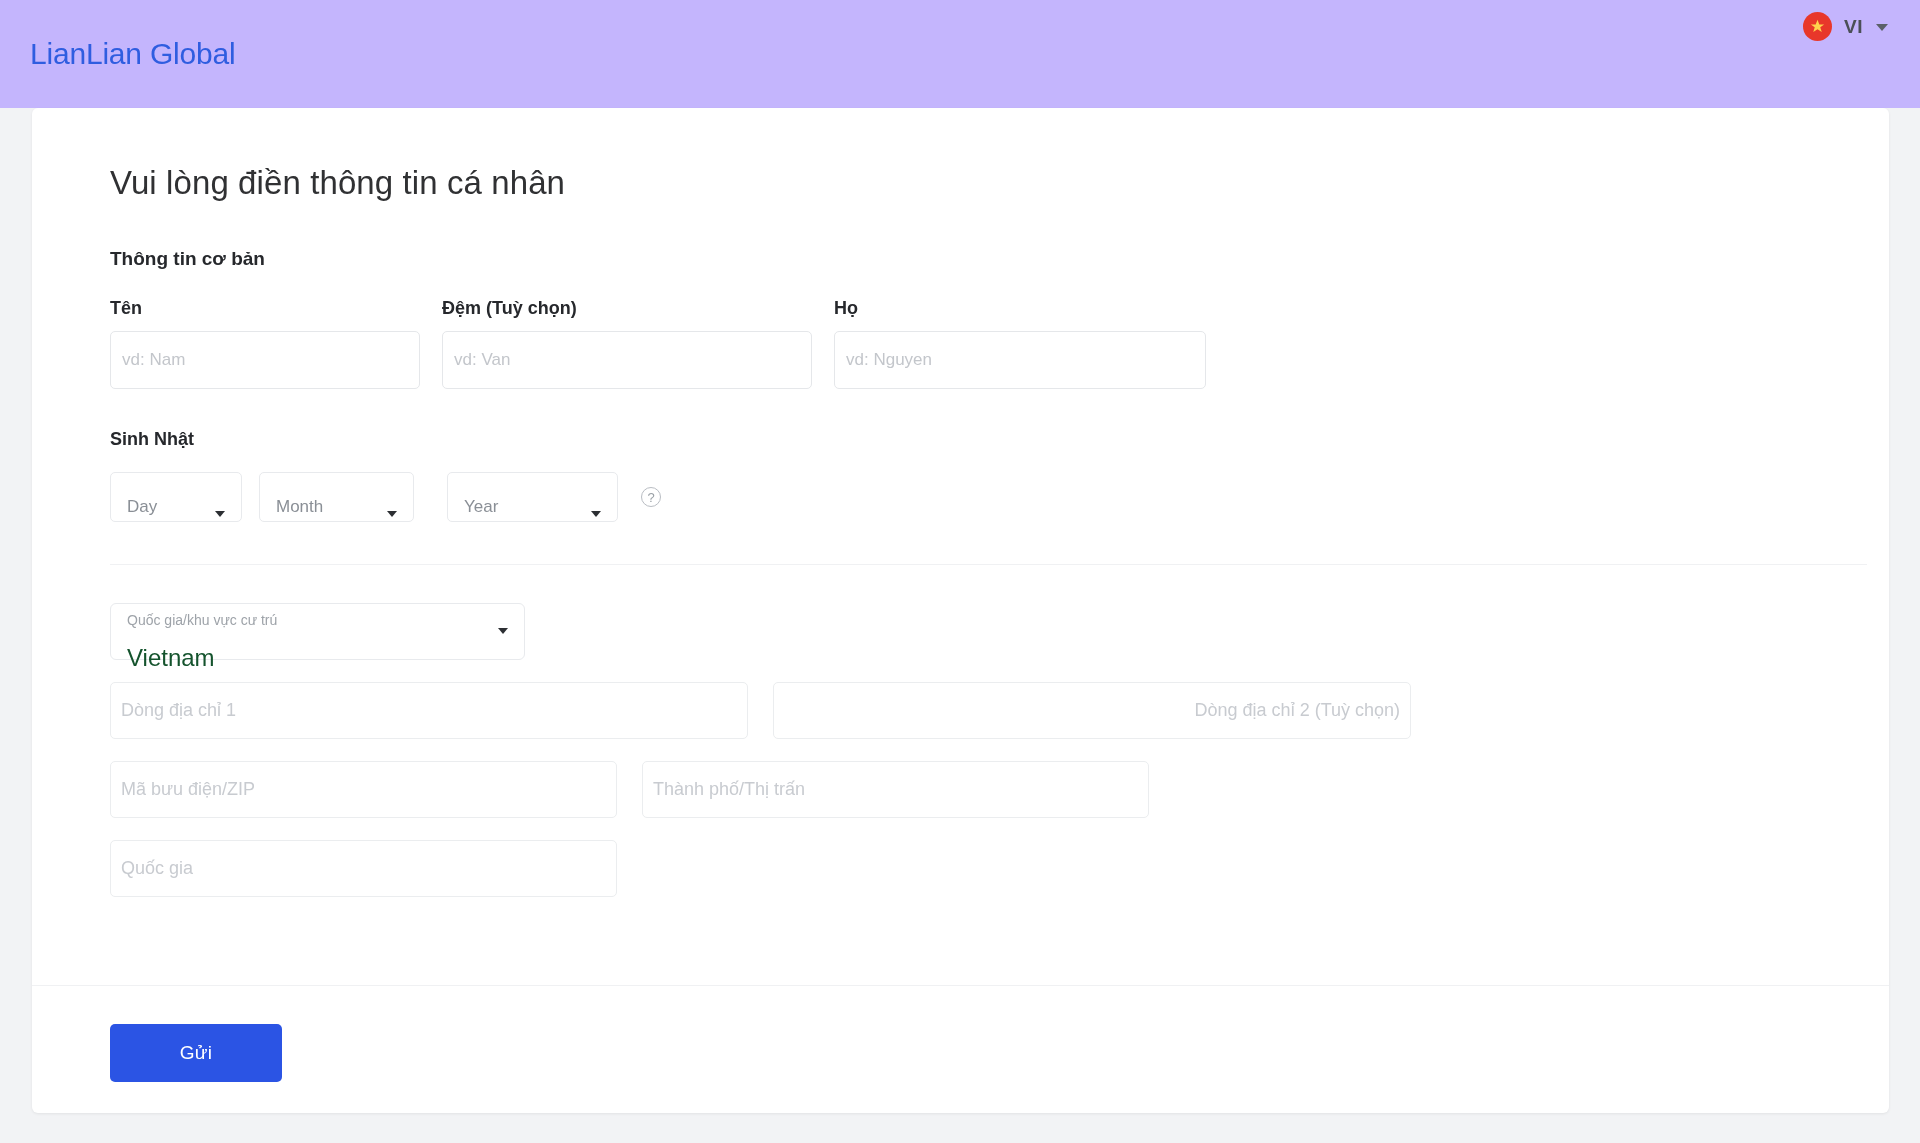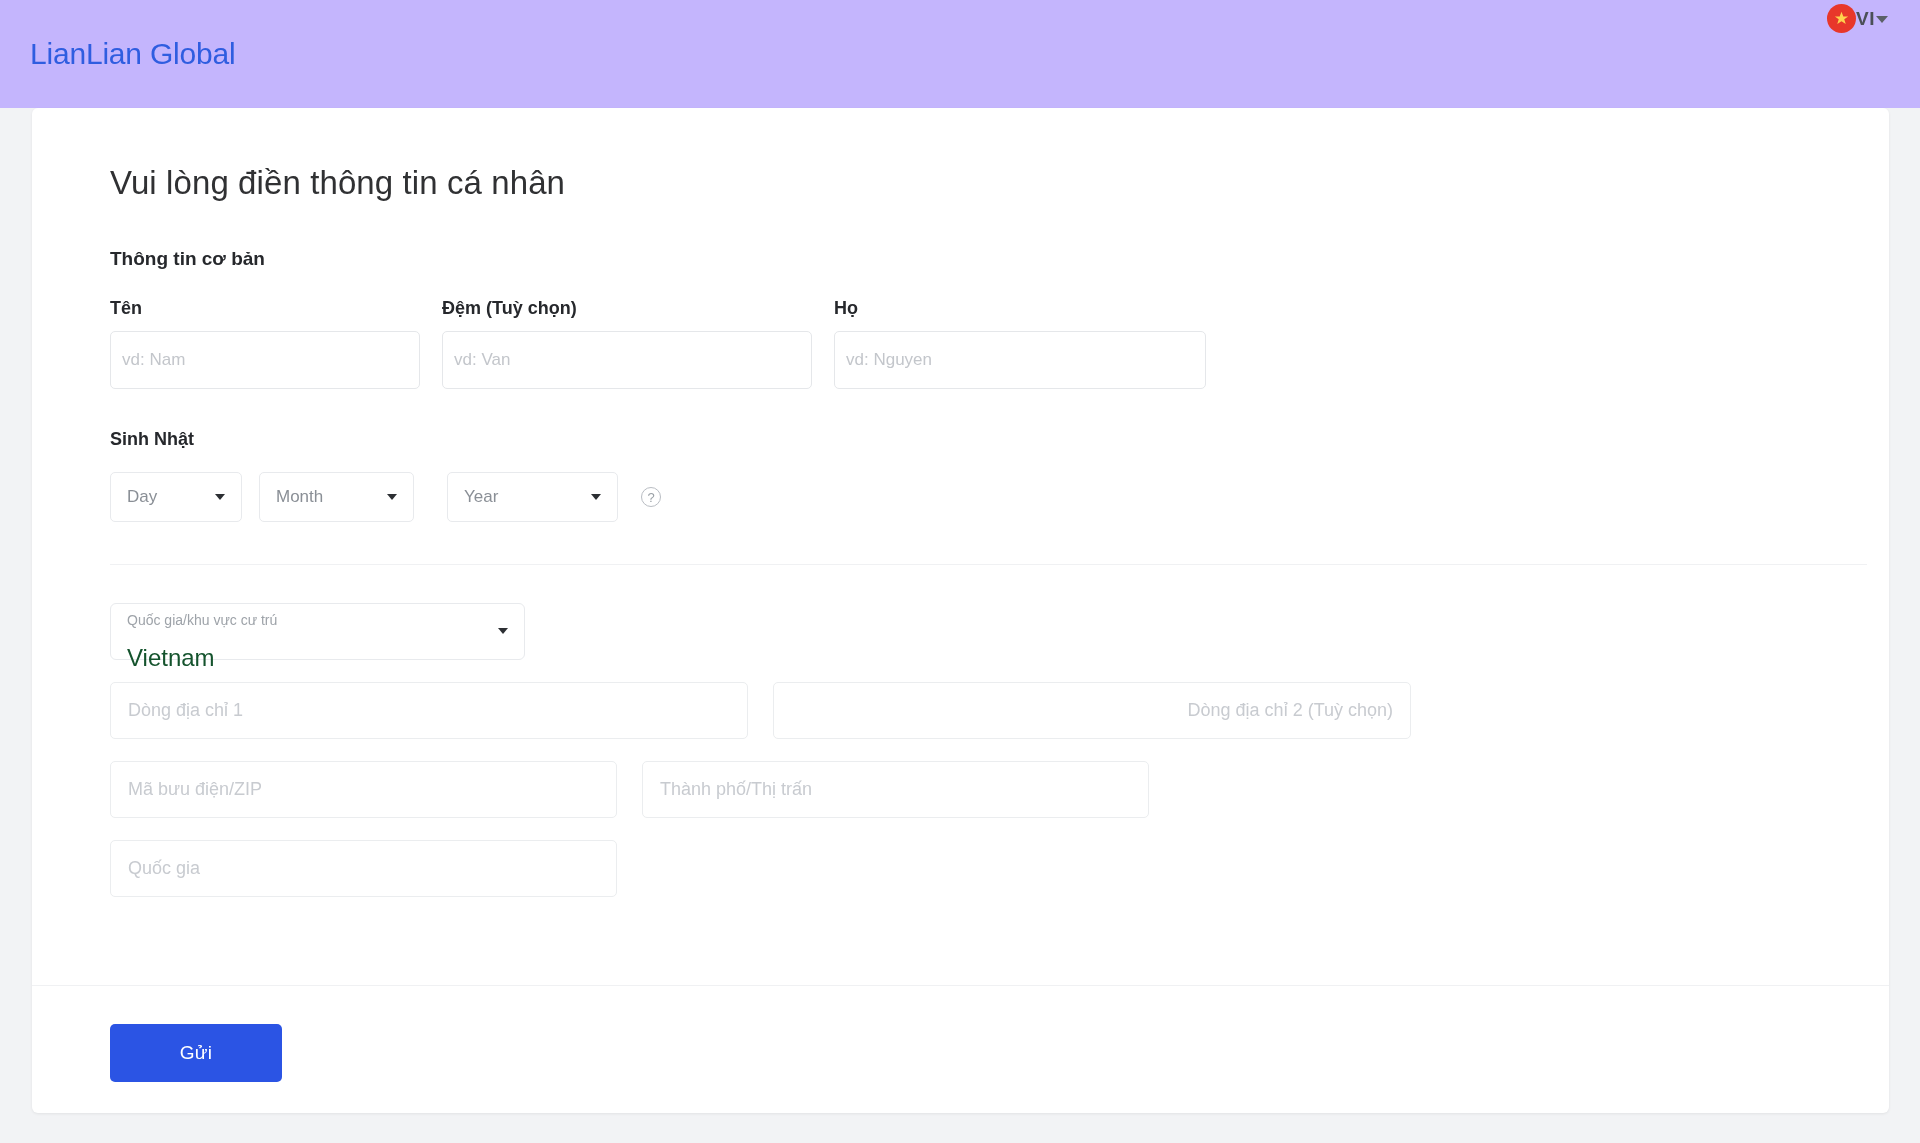--- a/index.html
+++ b/index.html
@@ -23,24 +23,24 @@
     margin-left: 30px;
     font-size: 30px;
     font-weight: 400;
     letter-spacing: -0.2px;
     color: #2f5de0;
     font-family: "Liberation Sans", sans-serif;
   }
   .lang-wrap {
     position: absolute;
     right: 32px;
-    top: 4px;
+    top: 12px;
     display: flex;
     align-items: center;
-    gap: 0;
+    gap: 12px;
     cursor: pointer;
   }
   .flag {
     width: 29px; height: 29px;
     border-radius: 50%;
     background: #e8372a;
     display: flex; align-items: center; justify-content: center;
     flex: none;
   }
   .flag svg { display: block; }
@@ -127,21 +127,21 @@
     align-items: center;
     margin-top: 22px;
   }
   .sel-box {
     position: relative;
     height: 50px;
     border: 1px solid #e8eaed;
     border-radius: 5px;
     background: #fff;
     display: flex;
-    align-items: center;
+    align-items: flex-end;
     padding: 4px 16px;
     margin-right: 17px;
     cursor: pointer;
   }
   .sel-day   { width: 132px; }
   .sel-month { width: 155px; }
   .sel-year  { width: 171px; margin-left: 16px; }
   .sel-text {
     font-size: 17px;
     color: #8a8f96;
@@ -217,21 +217,21 @@
 
   .addr-row {
     display: flex;
     margin-top: 22px;
   }
   .addr-input {
     height: 57px;
     border: 1px solid #ebedef;
     border-radius: 5px;
     background: #fff;
-    padding: 0 17px;
+    padding: 0 10px;
     font-size: 18px;
     color: #303133;
     font-family: "Liberation Sans", sans-serif;
     outline: none;
     margin-right: 25px;
   }
   .addr-input:last-child { margin-right: 0; }
   .addr-input::placeholder { color: #c8cbd0; }
   .w-addr1 { width: 638px; }
   .w-addr2 { width: 638px; text-align: right; }

